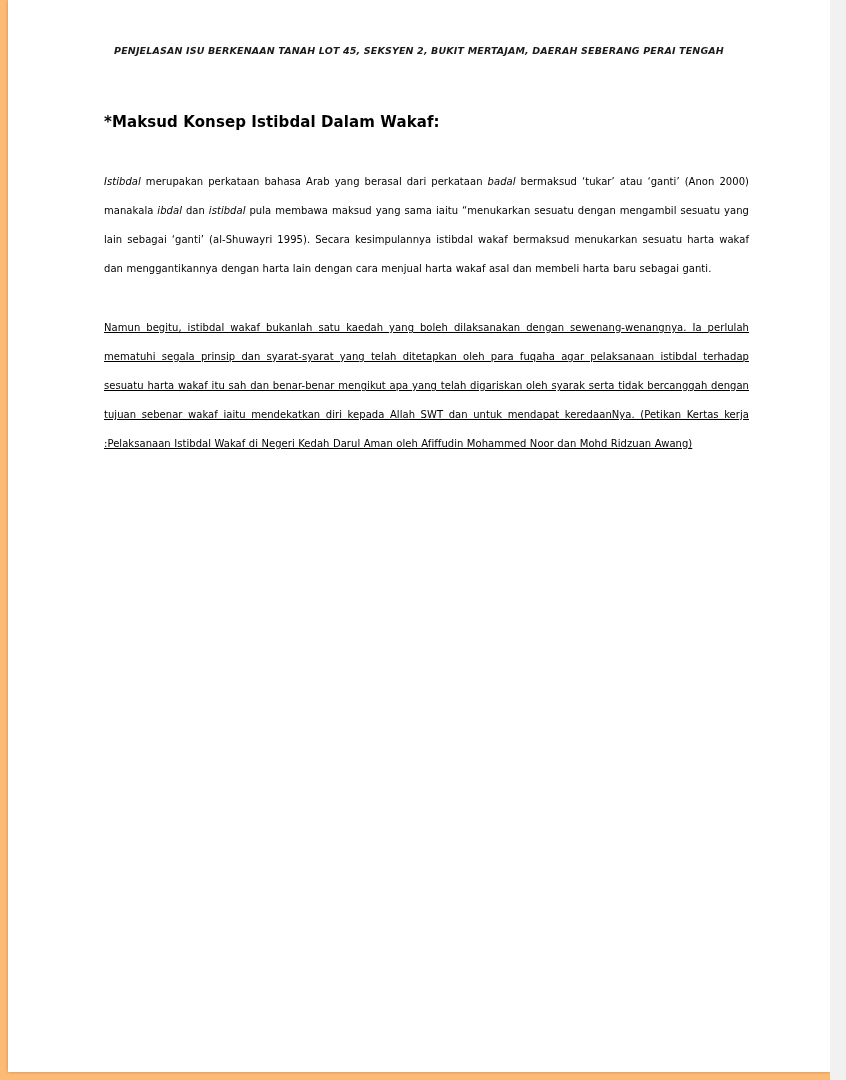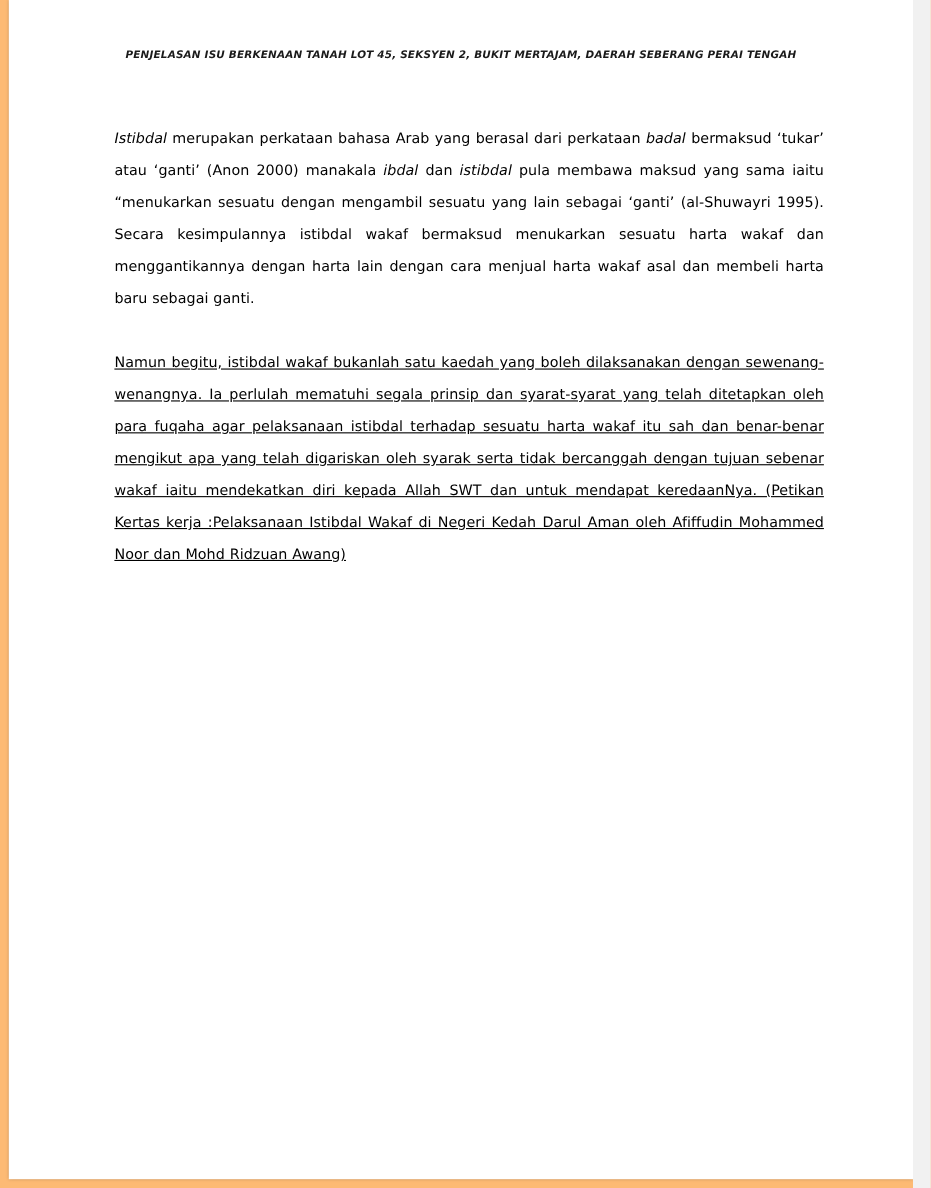--- a/index.html
+++ b/index.html
@@ -52,21 +52,21 @@
     color: #000000;
   }
   .doc-title {
     font-size: 15px;
     font-weight: bold;
     line-height: 1.4;
     margin: 0 0 34px 0;
     letter-spacing: 0.1px;
   }
   .doc-para {
-    font-size: 13px;
+    font-size: 10px;
     line-height: 29px;
     text-align: justify;
     margin: 0 0 30px 0;
     letter-spacing: 0.05px;
     word-spacing: 0.2px;
   }
   .doc-para:last-child { margin-bottom: 0; text-decoration: underline; }
   .it { font-style: italic; }
   .right-gutter {
     position: absolute;
@@ -80,20 +80,21 @@
 </head>
 <body>
 
 <div class="page-canvas">
   <div class="page-sheet">
 
     <div class="doc-header">PENJELASAN ISU BERKENAAN TANAH LOT 45, SEKSYEN 2, BUKIT MERTAJAM, DAERAH SEBERANG PERAI TENGAH</div>
 
     <div class="doc-body">
 
+      <h1 class="doc-title">*Maksud Konsep Istibdal Dalam Wakaf:</h1>
 
       <p class="doc-para">
         <span class="it">Istibdal</span><span> merupakan perkataan bahasa Arab yang berasal dari perkataan </span><span class="it">badal</span><span> bermaksud ‘tukar’ atau ‘ganti’ (Anon 2000) manakala </span><span class="it">ibdal</span><span> dan </span><span class="it">istibdal</span><span> pula membawa maksud yang sama iaitu “menukarkan sesuatu dengan mengambil sesuatu yang lain sebagai ‘ganti’ (al-Shuwayri 1995). Secara kesimpulannya istibdal wakaf bermaksud menukarkan sesuatu harta wakaf dan menggantikannya dengan harta lain dengan cara menjual harta wakaf asal dan membeli harta baru sebagai ganti.</span>
       </p>
 
       <p class="doc-para">Namun begitu, istibdal wakaf bukanlah satu kaedah yang boleh dilaksanakan dengan sewenang-wenangnya. Ia perlulah mematuhi segala prinsip dan syarat-syarat yang telah ditetapkan oleh para fuqaha agar pelaksanaan istibdal terhadap sesuatu harta wakaf itu sah dan benar-benar mengikut apa yang telah digariskan oleh syarak serta tidak bercanggah dengan tujuan sebenar wakaf iaitu mendekatkan diri kepada Allah SWT dan untuk mendapat keredaanNya. (Petikan Kertas kerja :Pelaksanaan Istibdal Wakaf di Negeri Kedah Darul Aman oleh Afiffudin Mohammed Noor dan Mohd Ridzuan Awang)</p>
 
     </div>
   </div>
   <div class="right-gutter"></div>

